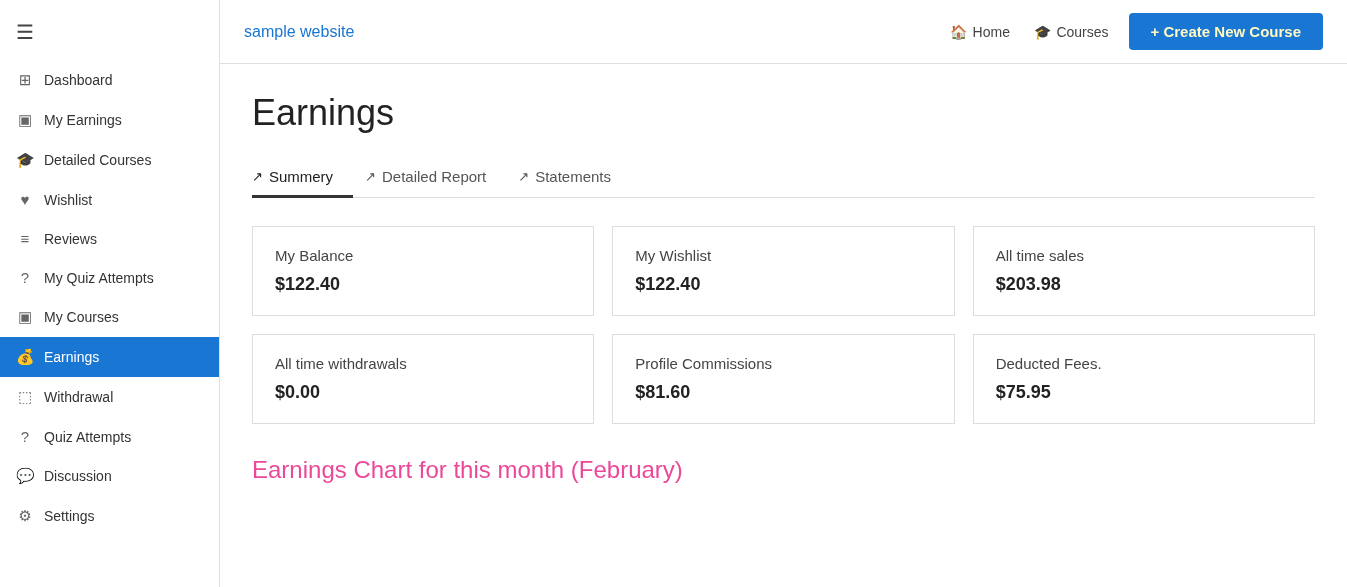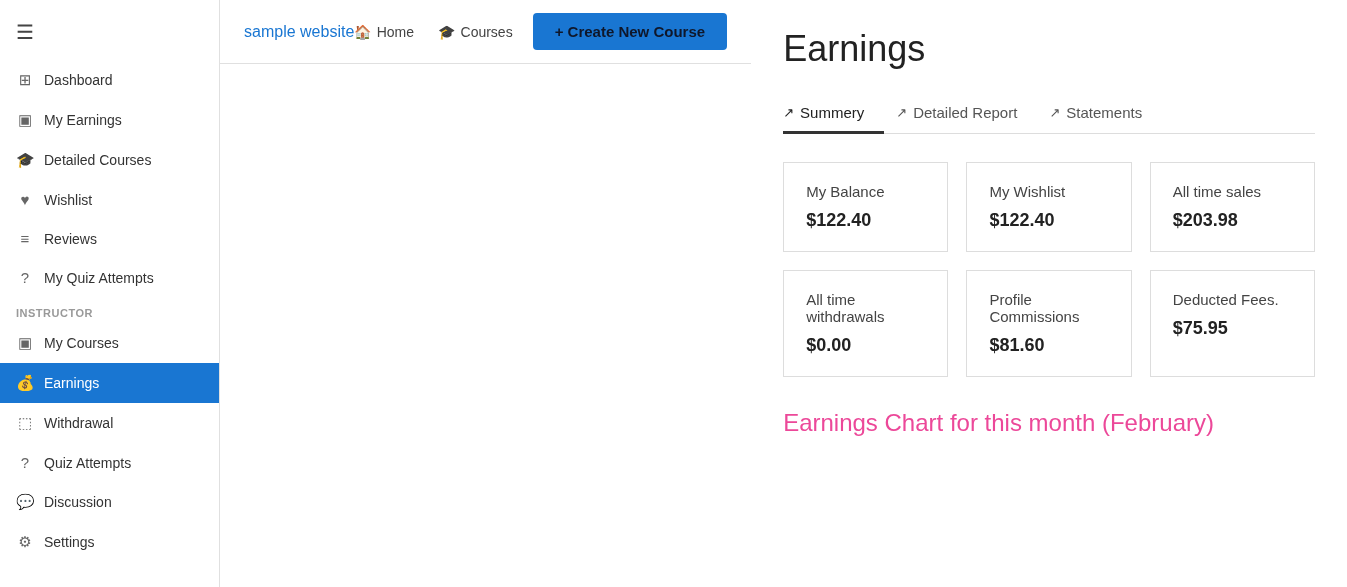--- a/index.html
+++ b/index.html
@@ -49,21 +49,21 @@
       color: #666;
       width: 18px;
       text-align: center;
       flex-shrink: 0;
     }
 
     
     .main {
       flex: 1;
       display: flex;
-      flex-direction: row;
+      flex-direction: column;
       overflow-y: auto;
       background: #fff;
     }
 
     
     .topnav {
       display: flex;
       align-items: center;
       padding: 0 24px;
       height: 64px;
@@ -86,21 +86,21 @@
       display: flex;
       align-items: center;
       gap: 5px;
       font-size: 14px;
       color: #444;
       cursor: pointer;
       text-decoration: none;
     }
     .create-btn {
       background: #1976d2;
-      color: #0f172a;
+      color: #fef9c3;
       border: none;
       padding: 10px 22px;
       font-size: 15px;
       font-weight: 600;
       border-radius: 4px;
       cursor: pointer;
       display: flex;
       align-items: center;
       gap: 6px;
       white-space: nowrap;
@@ -198,21 +198,20 @@
   </div>
   <div class="sidebar-item">
     <span class="sidebar-icon">≡</span>
     <span>Reviews</span>
   </div>
   <div class="sidebar-item">
     <span class="sidebar-icon">?</span>
     <span>My Quiz Attempts</span>
   </div>
 
-  <div class="sidebar-section-label">INSTRUCTOR</div>
 
   <div class="sidebar-item">
     <span class="sidebar-icon">▣</span>
     <span>My Courses</span>
   </div>
   <div class="sidebar-item active">
     <span class="sidebar-icon">💰</span>
     <span>Earnings</span>
   </div>
   <div class="sidebar-item">

